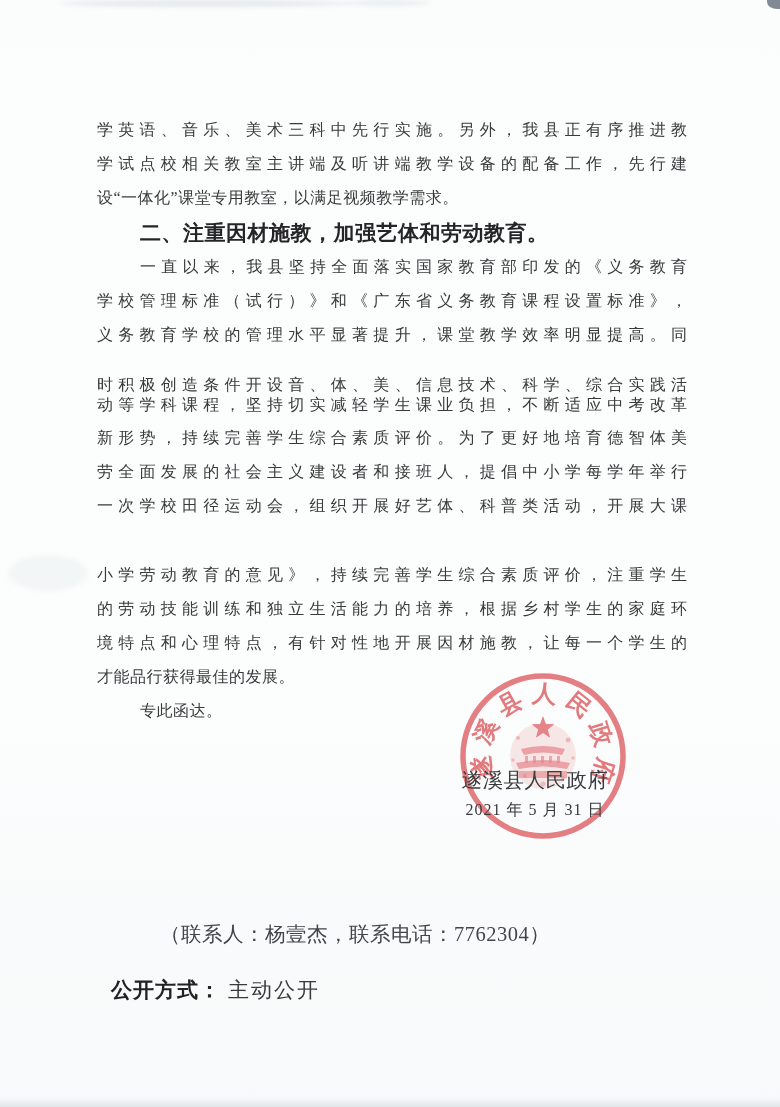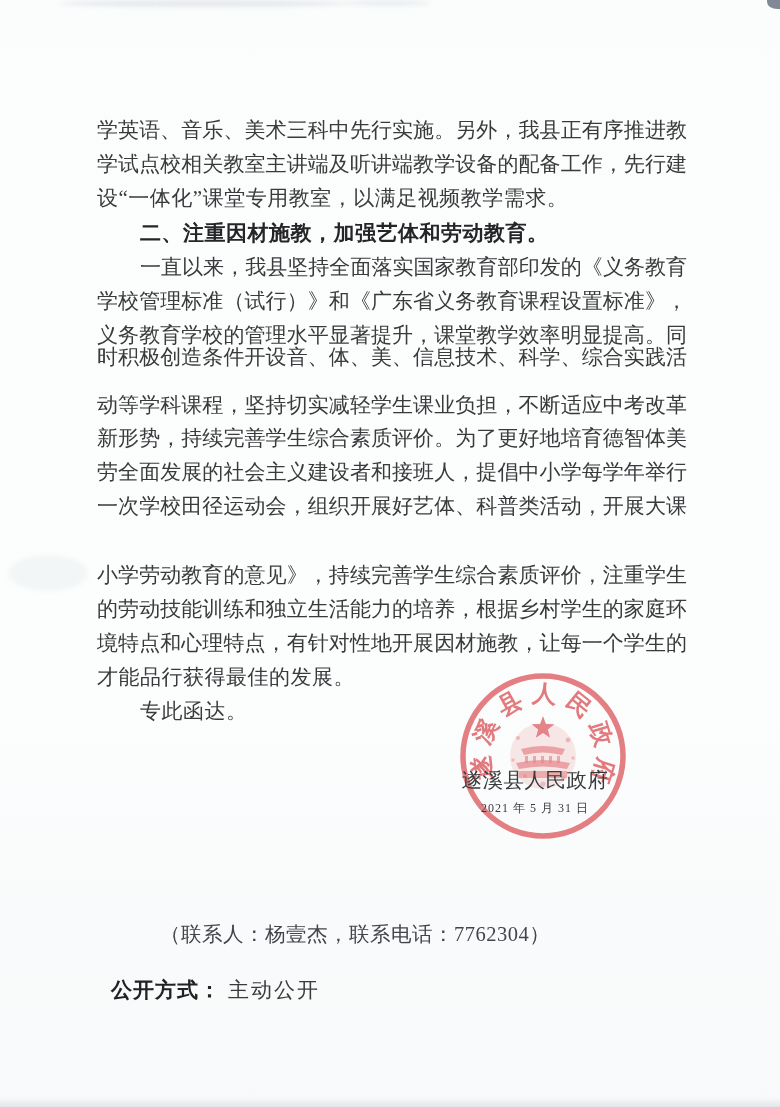--- a/index.html
+++ b/index.html
@@ -17,34 +17,34 @@
   .smudge-a{top:0;left:60px;width:290px;height:7px;background:rgba(150,165,180,.20);border-radius:50%;}
   .smudge-b{top:0;left:345px;width:85px;height:6px;background:rgba(150,165,180,.16);border-radius:50%;}
   .smudge-c{top:555px;left:8px;width:80px;height:36px;background:rgba(170,185,198,.10);border-radius:50%;}
   .corner-speck{position:absolute;top:0;right:0;width:13px;height:9px;background:rgba(88,99,114,.75);border-radius:0 0 0 80%;}
   .bottom-strip{position:absolute;left:0;bottom:0;width:100%;height:9px;
     background:linear-gradient(180deg,rgba(205,212,218,0),rgba(198,206,212,.45));}
 
   
   .line{
     position:absolute;left:97px;width:590px;height:34px;
-    font-size:21px;line-height:34px;letter-spacing:.5px;
+    font-size:16px;line-height:34px;letter-spacing:.5px;
     white-space:normal;
   }
   .just{text-align:justify;text-align-last:justify;letter-spacing:0;}
   .indent{text-indent:43px;}
   .heading{
     font-family:"Liberation Sans", sans-serif;
     font-weight:700;color:#252528;font-size:21px;letter-spacing:.5px;
   }
 
   
   .sig-block{position:absolute;left:414px;width:242px;text-align:center;}
   .sig-name{top:766px;font-size:20.5px;letter-spacing:.5px;}
-  .sig-date{top:800px;font-size:12px;letter-spacing:1px;}
+  .sig-date{top:800px;font-size:16px;letter-spacing:1px;}
   .sig-block div{height:34px;line-height:34px;}
 
   .contact{
     position:absolute;left:160px;top:873px;height:34px;line-height:34px;
     font-size:20.5px;letter-spacing:.5px;color:#44444a;margin-top:44px;
   }
   .disclosure{
     position:absolute;left:111px;top:973px;height:34px;line-height:34px;font-size:21px;
   }
   .disclosure .label{
@@ -68,21 +68,21 @@
 
   <div class="line just" style="top:113px">学英语、音乐、美术三科中先行实施。另外，我县正有序推进教</div>
   <div class="line just" style="top:147px">学试点校相关教室主讲端及听讲端教学设备的配备工作，先行建</div>
   <div class="line" style="top:181px">设“一体化”课堂专用教室，以满足视频教学需求。</div>
 
   <div class="line heading indent" style="top:216px">二、注重因材施教，加强艺体和劳动教育。</div>
 
   <div class="line just indent" style="top:250px">一直以来，我县坚持全面落实国家教育部印发的《义务教育</div>
   <div class="line just" style="top:284px">学校管理标准（试行）》和《广东省义务教育课程设置标准》，</div>
   <div class="line just" style="top:318px">义务教育学校的管理水平显著提升，课堂教学效率明显提高。同</div>
-  <div class="line just" style="top:340px">时积极创造条件开设音、体、美、信息技术、科学、综合实践活</div>
+  <div class="line just" style="top:368px">时积极创造条件开设音、体、美、信息技术、科学、综合实践活</div>
   <div class="line just" style="top:388px">动等学科课程，坚持切实减轻学生课业负担，不断适应中考改革</div>
   <div class="line just" style="top:421px">新形势，持续完善学生综合素质评价。为了更好地培育德智体美</div>
   <div class="line just" style="top:455px">劳全面发展的社会主义建设者和接班人，提倡中小学每学年举行</div>
   <div class="line just" style="top:489px">一次学校田径运动会，组织开展好艺体、科普类活动，开展大课</div>
   <div class="line just" style="top:558px">小学劳动教育的意见》，持续完善学生综合素质评价，注重学生</div>
   <div class="line just" style="top:592px">的劳动技能训练和独立生活能力的培养，根据乡村学生的家庭环</div>
   <div class="line just" style="top:626px">境特点和心理特点，有针对性地开展因材施教，让每一个学生的</div>
   <div class="line" style="top:660px">才能品行获得最佳的发展。</div>
 
   <div class="line indent" style="top:694px">专此函达。</div>

